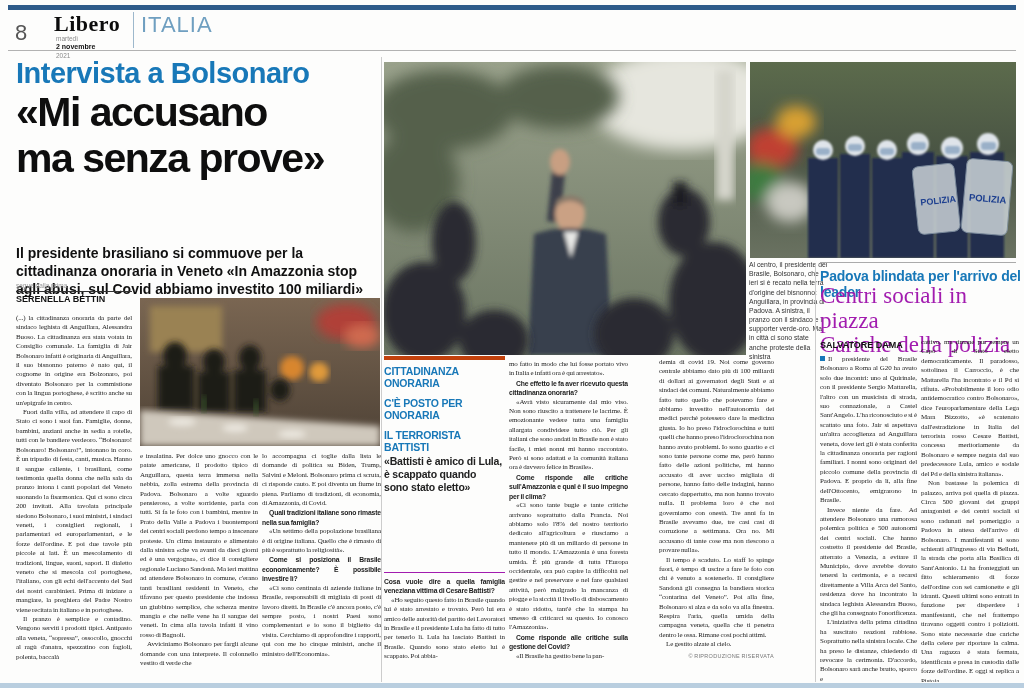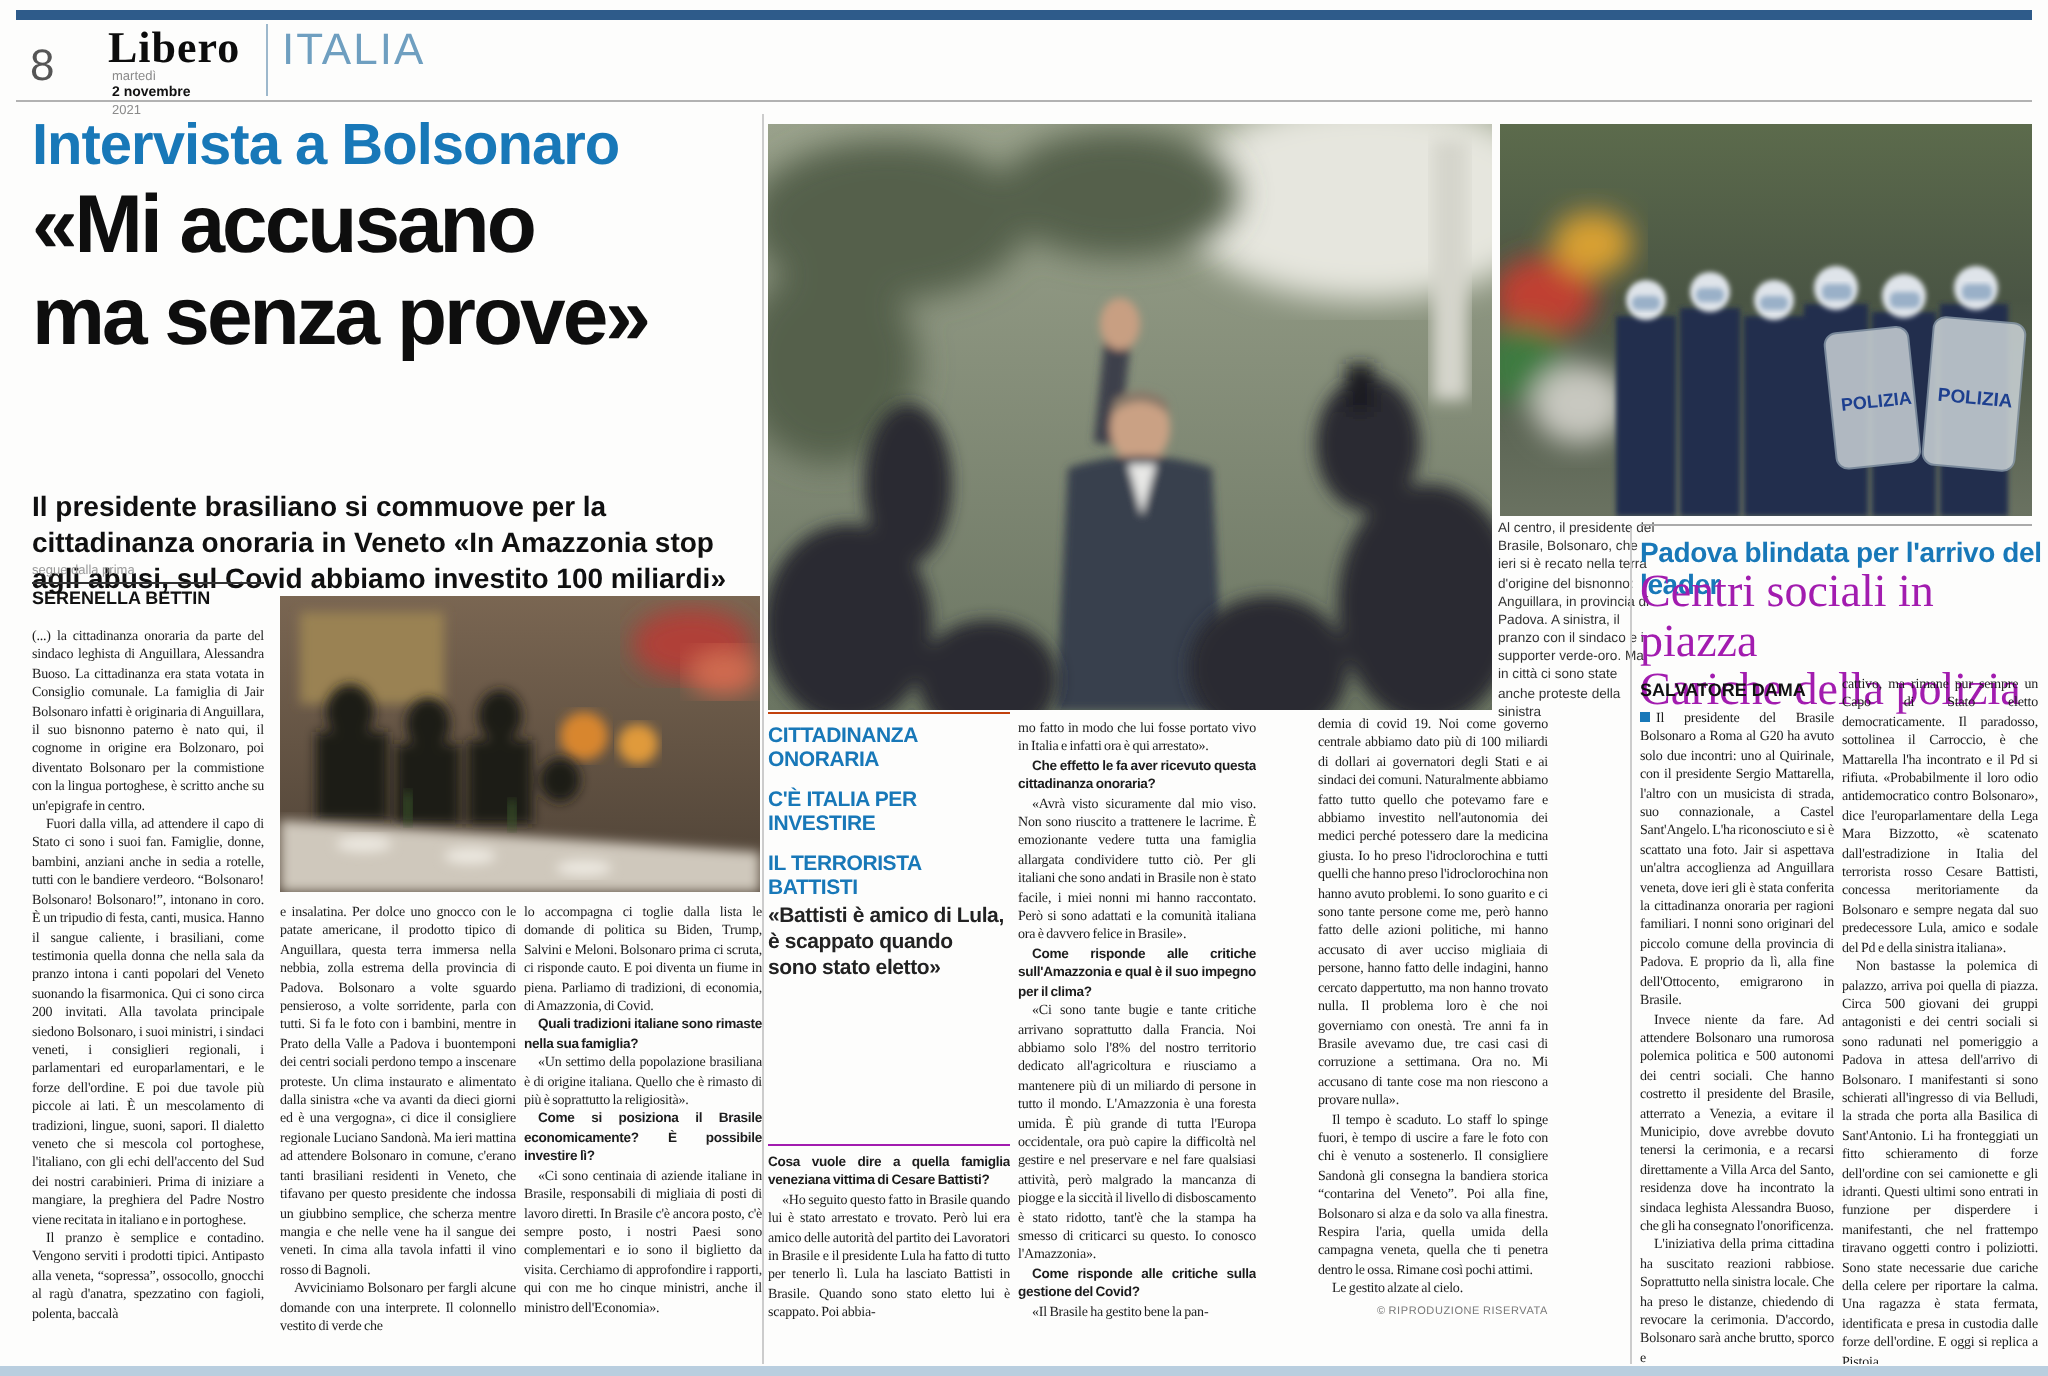--- a/index.html
+++ b/index.html
@@ -31,21 +31,21 @@
   .lcol2{left:140px;top:452px;width:118px;height:228px;}
   .lcol3{left:262px;top:452px;width:119px;height:228px;}
   
   .photo{overflow:hidden;background:#888;}
   .photo svg{display:block;}
   .photo-left{left:140px;top:298px;width:240px;height:148px;}
   .photo-main{left:384px;top:62px;width:362px;height:293px;}
   .photo-police{left:750px;top:62px;width:266px;height:196px;}
   .caption{left:749px;top:260px;width:80px;font-size:6.8px;line-height:1.35;color:#333;}
   
-  .quotes{left:384px;top:356px;width:121px;border-top:1px solid #c2410c;padding-top:5px;}
+  .quotes{left:384px;top:356px;width:121px;border-top:4px solid #c2410c;padding-top:5px;}
   .qblock{margin-bottom:8px;}
   .qhead{font-weight:bold;font-size:10.5px;color:#1878b8;letter-spacing:-.2px;margin-bottom:2px;}
   .qtext{font-weight:bold;font-size:10.5px;line-height:13px;color:#222;white-space:pre-line;letter-spacing:-.2px;}
   .qacolA{left:384px;top:572px;width:121px;height:110px;border-top:1px solid #a21caf;padding-top:4px;}
   .ccolB{left:509px;top:360px;width:119px;height:322px;}
   .ccolC{left:659px;top:358px;width:115px;height:324px;}
   .closing{font-family:"Liberation Sans",sans-serif;font-size:5.5px;color:#777;text-align:right;margin-top:2px;letter-spacing:.3px;}
   
   .vrule-left{left:381px;top:57px;width:1px;height:625px;background:#ccc;}
   .vrule-right{left:815px;top:264px;width:1px;height:418px;background:#ccc;}
@@ -255,21 +255,21 @@
   <div class="abs caption">Al centro, il presidente del Brasile, Bolsonaro, che ieri si è recato nella terra d'origine del bisnonno: Anguillara, in provincia di Padova. A sinistra, il pranzo con il sindaco e i supporter verde-oro. Ma in città ci sono state anche proteste della sinistra</div>
 
   <div class="abs vrule-left"></div>
   <div class="abs vrule-right"></div>
 
   <div class="abs quotes">
     <div class="qblock">
       <div class="qhead">CITTADINANZA ONORARIA</div>
     </div>
     <div class="qblock">
-      <div class="qhead">C'È ITALIA PER INVESTIRE</div>
+      <div class="qhead">C'È POSTO PER ONORARIA</div>
     </div>
     <div class="qblock">
       <div class="qhead">IL TERRORISTA BATTISTI</div>
       <div class="qtext">«Battisti è amico di Lula,
 è scappato quando
 sono stato eletto»</div>
     </div>
   </div>
 
   <div class="abs bcol qacolA">

